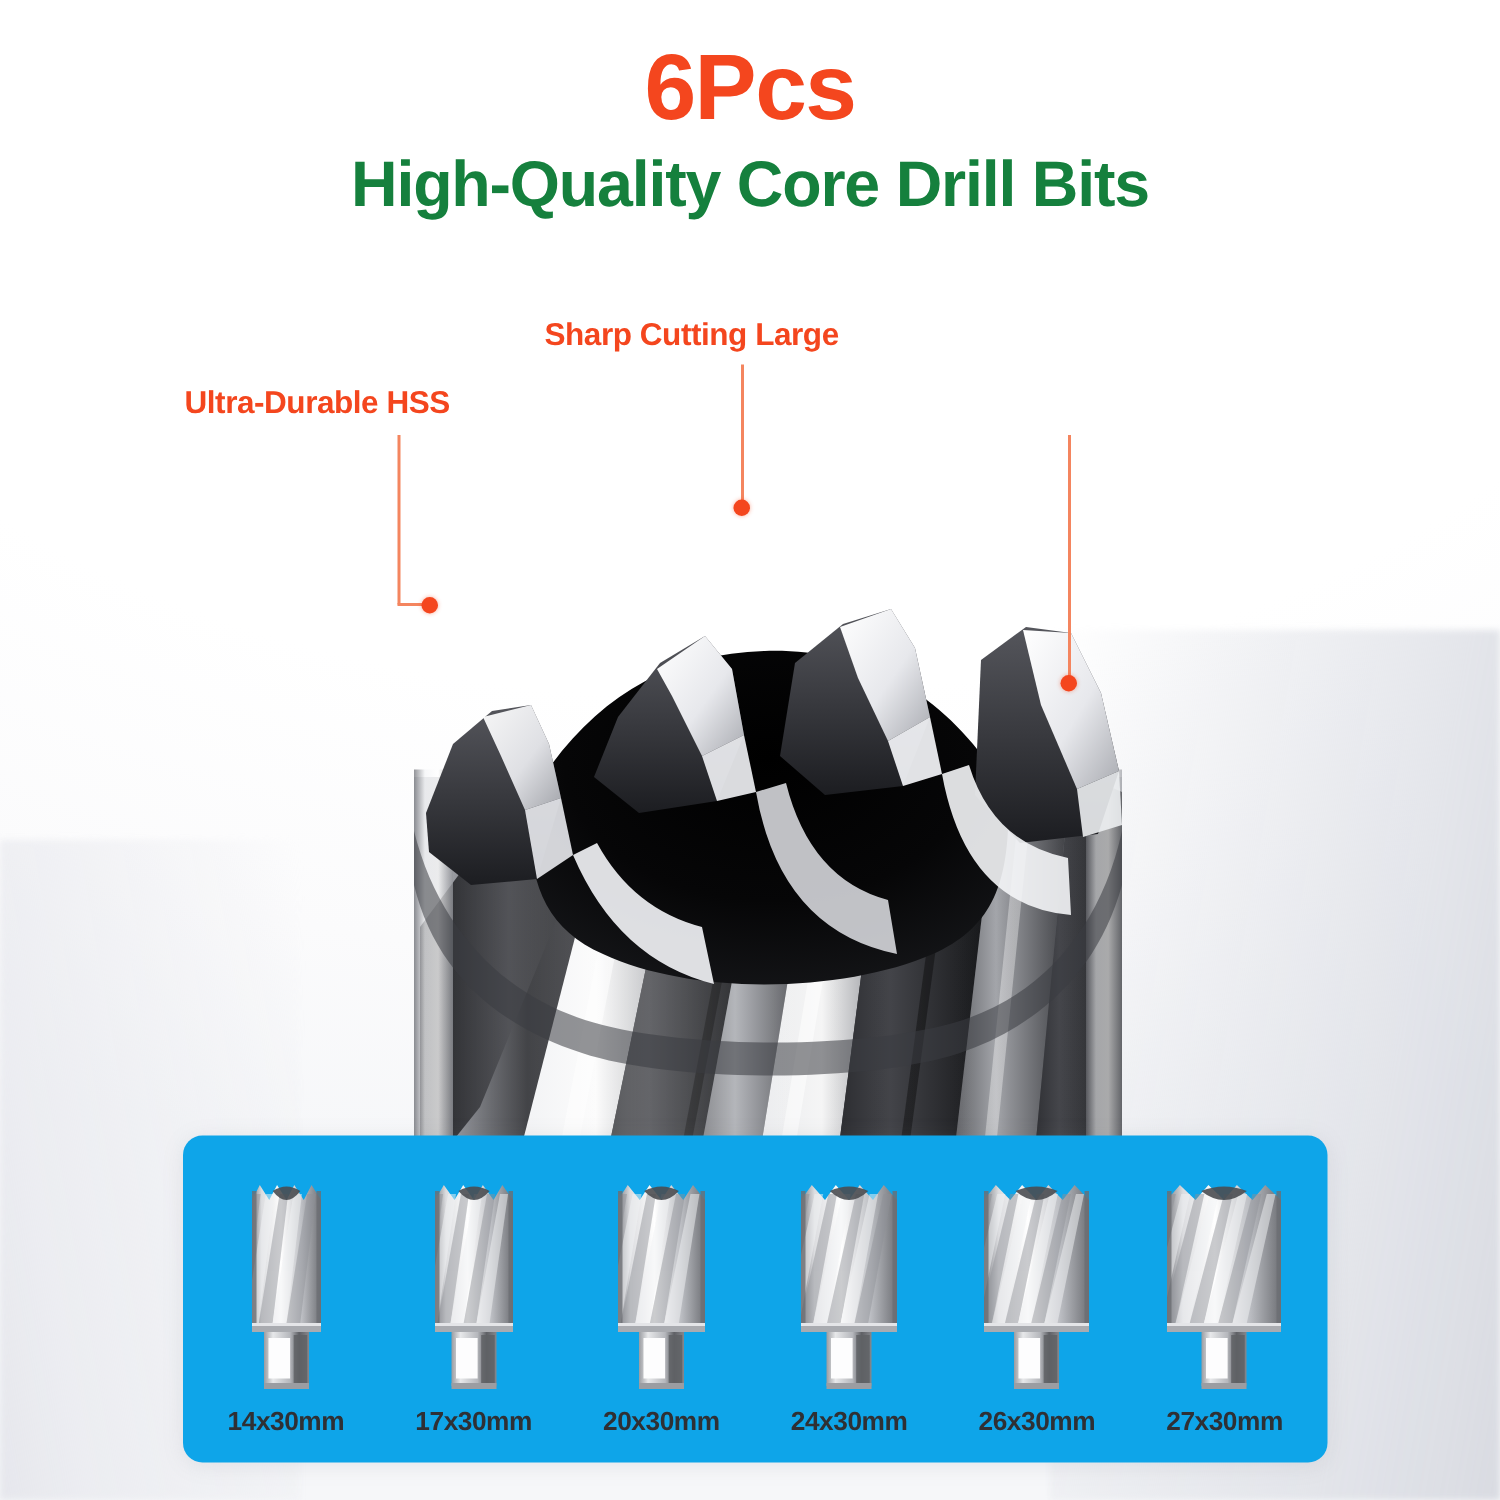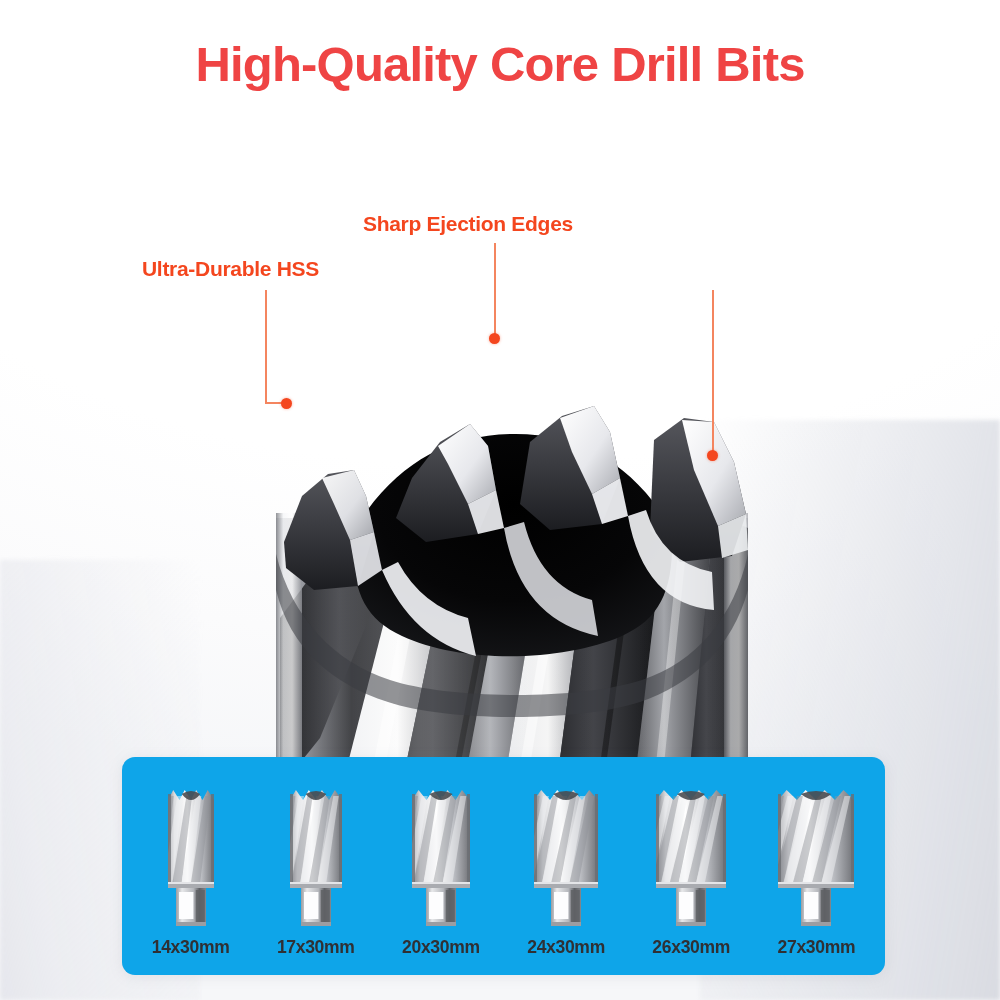--- a/index.html
+++ b/index.html
@@ -55,38 +55,38 @@
   }
   .title-count {
     font-size: 62px;
     font-weight: 700;
     letter-spacing: -1px;
     line-height: 1.0;
     color: #f4461e;
   }
   .title-main {
     margin-top: 12px;
-    font-size: 49px;
+    font-size: 43px;
     font-weight: 700;
     letter-spacing: -0.8px;
     line-height: 1.0;
-    color: #ef4444;
+    color: #15803d;
   }
 
   
   .callout {
     position: absolute;
     font-size: 21px;
     font-weight: 700;
     letter-spacing: -0.3px;
     color: #f4461e;
     white-space: nowrap;
     z-index: 40;
   }
-  #callout-0 { left: 142px; top: 257px; }
+  #callout-0 { left: 123px; top: 257px; }
   #callout-1 { left: 363px; top: 212px; }
   #callout-2 { left: 558px; top: 258px; }
 
   
   .leader-line {
     position: absolute;
     background: #f4855f;
     z-index: 38;
   }
   .leader-dot {
@@ -295,35 +295,36 @@
         <path d="M120,252 Q150,322 214,338 L206,300 Q160,288 136,244 Z" fill="#f0f1f4" opacity="0.92"></path>
         <path d="M242,210 Q258,302 336,318 L330,282 Q278,268 262,204 Z" fill="#e2e3e7" opacity="0.85"></path>
         <path d="M366,198 Q382,286 452,292 L450,254 Q400,244 384,192 Z" fill="#f4f5f7" opacity="0.9"></path>
 
         <path d="M14,236 C 30,300 72,344 128,362 C 190,382 318,382 380,362 C 434,344 472,300 486,236 L486,272 C 470,330 430,366 378,384 C 318,404 186,404 126,384 C 70,366 28,330 14,272 Z" fill="#3b3c41" opacity="0.55"></path>
       </g>
     </svg>
   </div>
 
   <div class="heading-wrap">
+    <div class="title-count">6Pcs</div>
     <div class="title-main">High-Quality Core Drill Bits</div>
   </div>
 
   <div class="leader-line" id="lead0-v"></div>
   <div class="leader-line" id="lead0-h"></div>
   <div class="leader-dot" id="lead0-dot"></div>
 
   <div class="leader-line" id="lead1-v"></div>
   <div class="leader-dot" id="lead1-dot"></div>
 
   <div class="leader-line" id="lead2-v"></div>
   <div class="leader-dot" id="lead2-dot"></div>
 
   <div class="callout" id="callout-0">Ultra-Durable HSS</div>
-  <div class="callout" id="callout-1">Sharp Ejection Edges</div>
+  <div class="callout" id="callout-1">Sharp Cutting Large</div>
 
   <div class="card">
     <div class="card-row" id="lineup-row">
         <div class="bit-cell">
           <div class="bit-art">
   <svg width="48" height="142" viewBox="-1 0 48 142">
     <defs>
       <linearGradient id="cutg0" x1="0" y1="0" x2="1" y2="0">
         <stop offset="0" stop-color="#7e8086"></stop>
         <stop offset="0.14" stop-color="#dcdde0"></stop>

